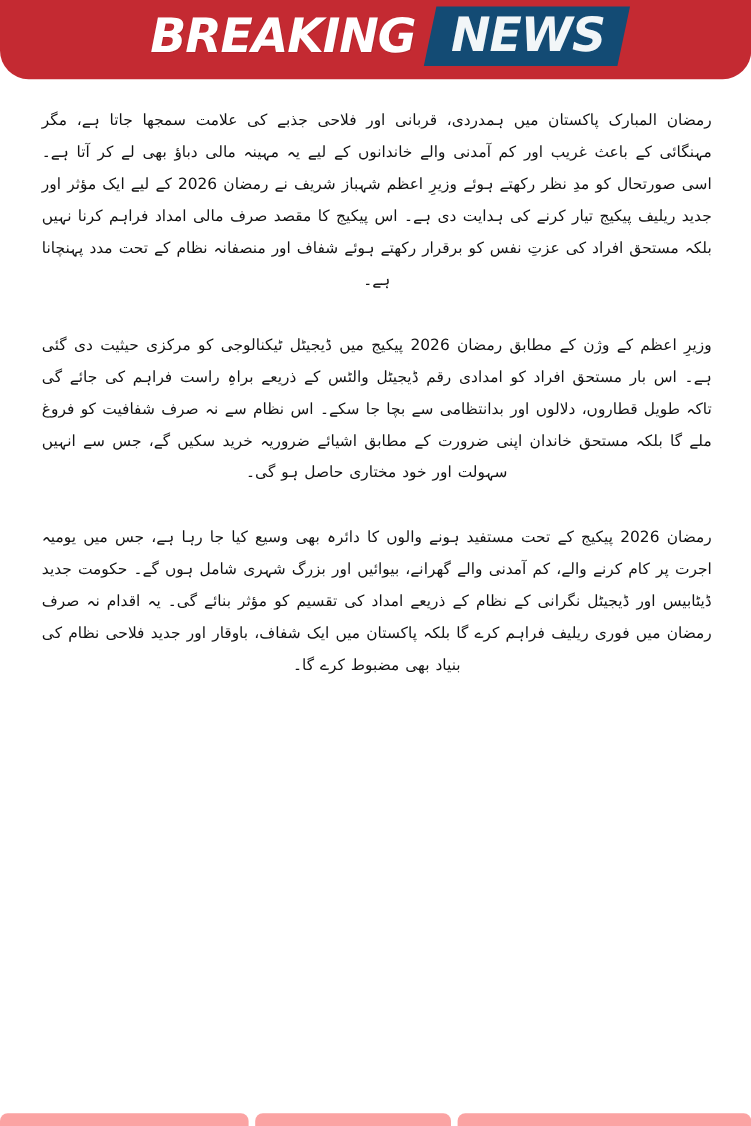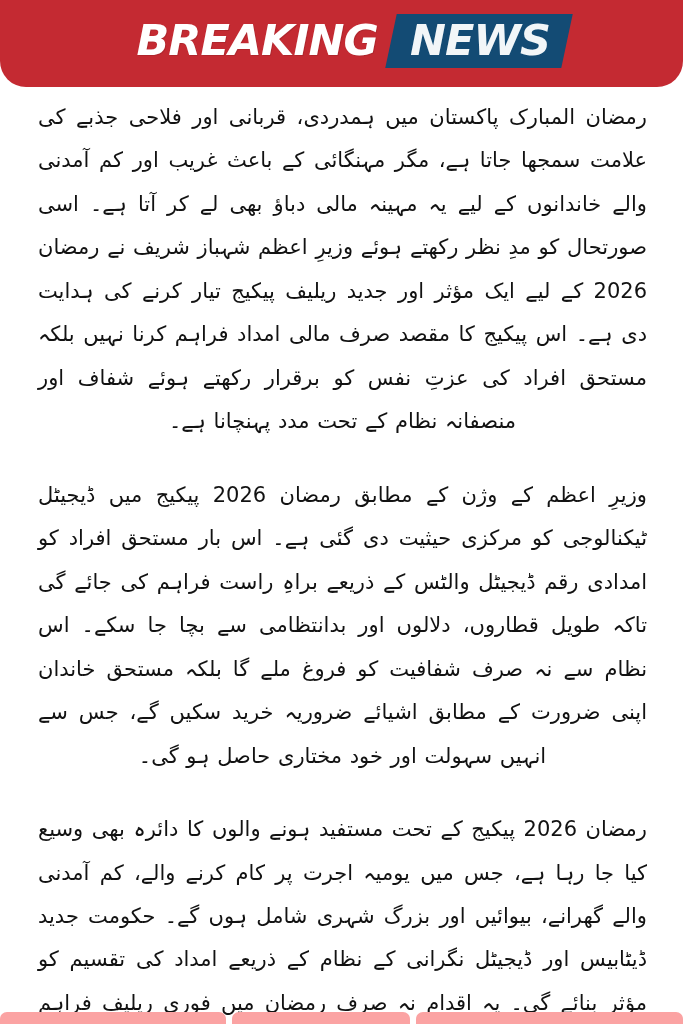--- a/index.html
+++ b/index.html
@@ -14,21 +14,21 @@
     overflow: hidden;
     font-family: "Liberation Sans", sans-serif;
   }
 
   
   .banner {
     position: absolute;
     top: 0;
     left: 0;
     width: 683px;
-    height: 87px;
+    height: 72px;
     background: #c42a32;
     border-bottom-left-radius: 26px;
     border-bottom-right-radius: 26px;
     display: flex;
     align-items: center;
     justify-content: center;
     box-sizing: border-box;
     padding-bottom: 6px;
   }
   .banner-inner {
@@ -74,21 +74,21 @@
     top: 96px;
     left: 38px;
     width: 609px;
   }
   .para {
     direction: rtl;
     text-align: justify;
     text-align-last: center;
     unicode-bidi: isolate;
     font-family: "DejaVu Sans", sans-serif;
-    font-size: 21px;
+    font-size: 14px;
     line-height: 2.07;
     color: #121212;
     margin: 0 0 30px 0;
     font-weight: 500;
     letter-spacing: 0.1px;
     word-spacing: 1px;
   }
   .para:last-child {
     margin-bottom: 0;
   }

